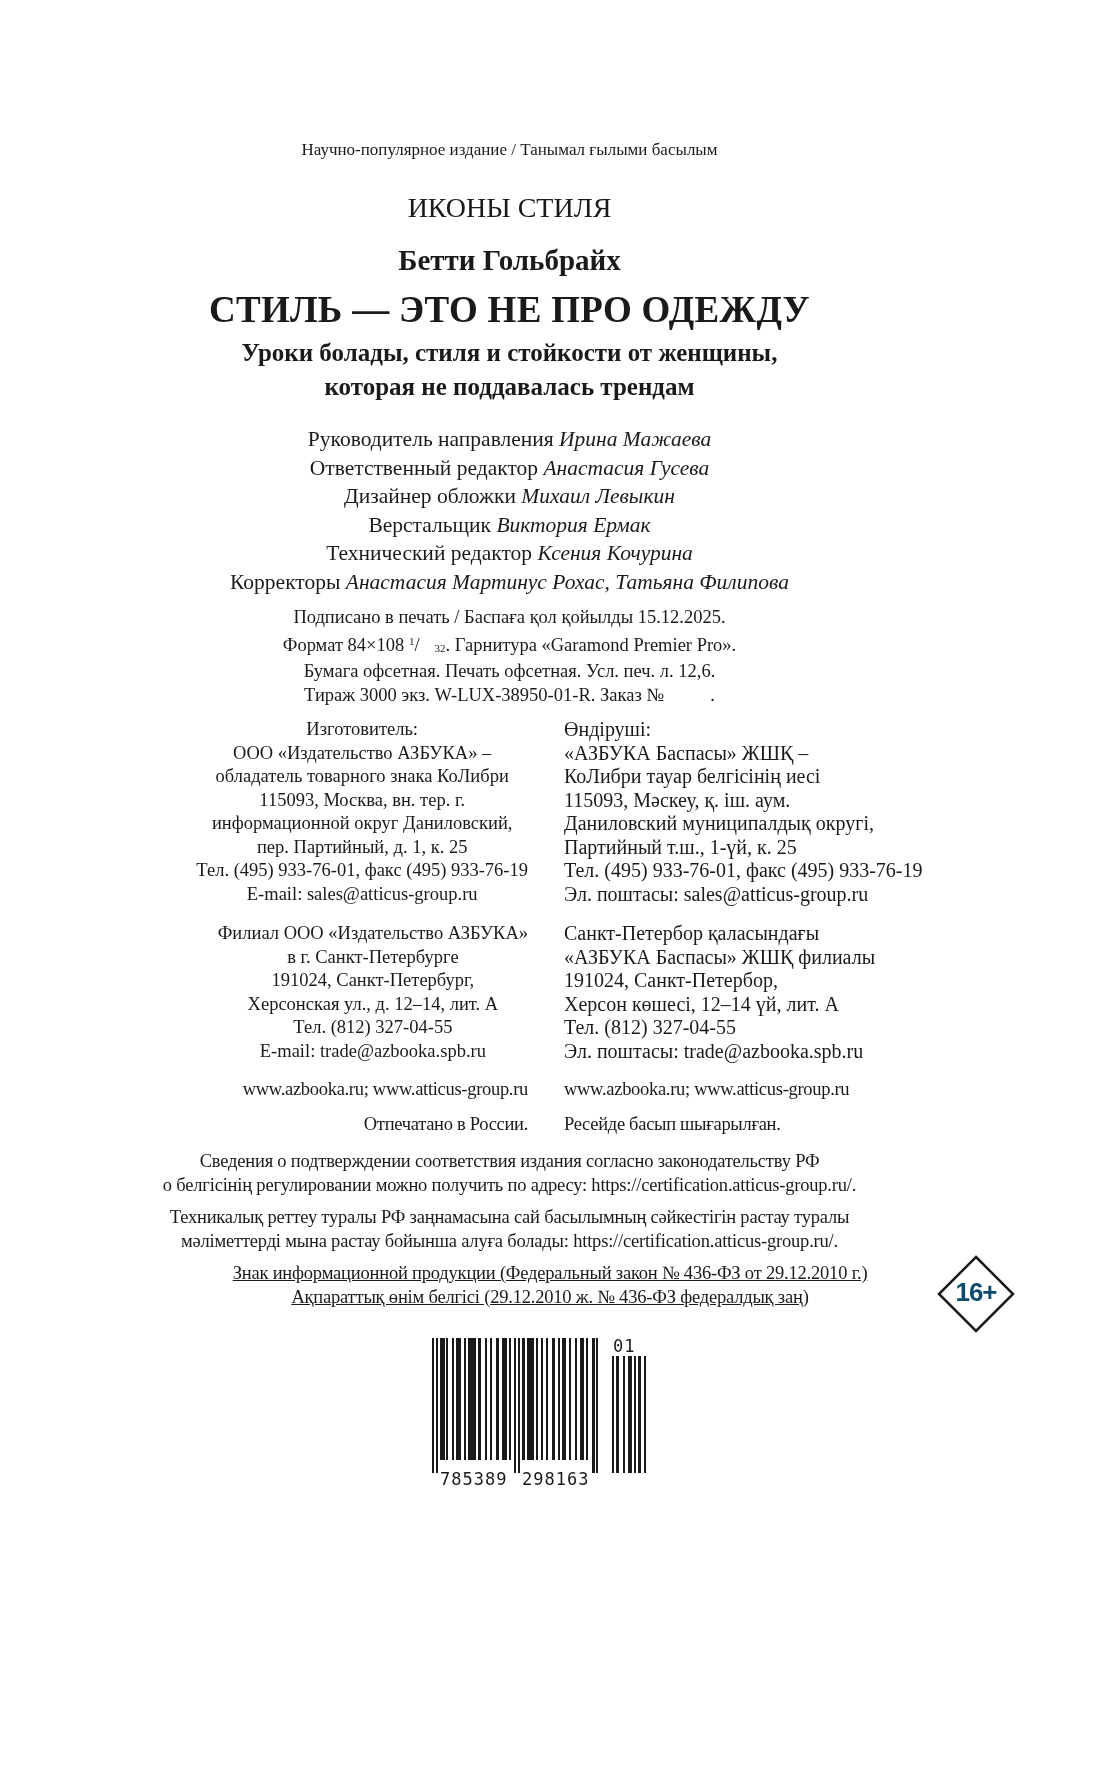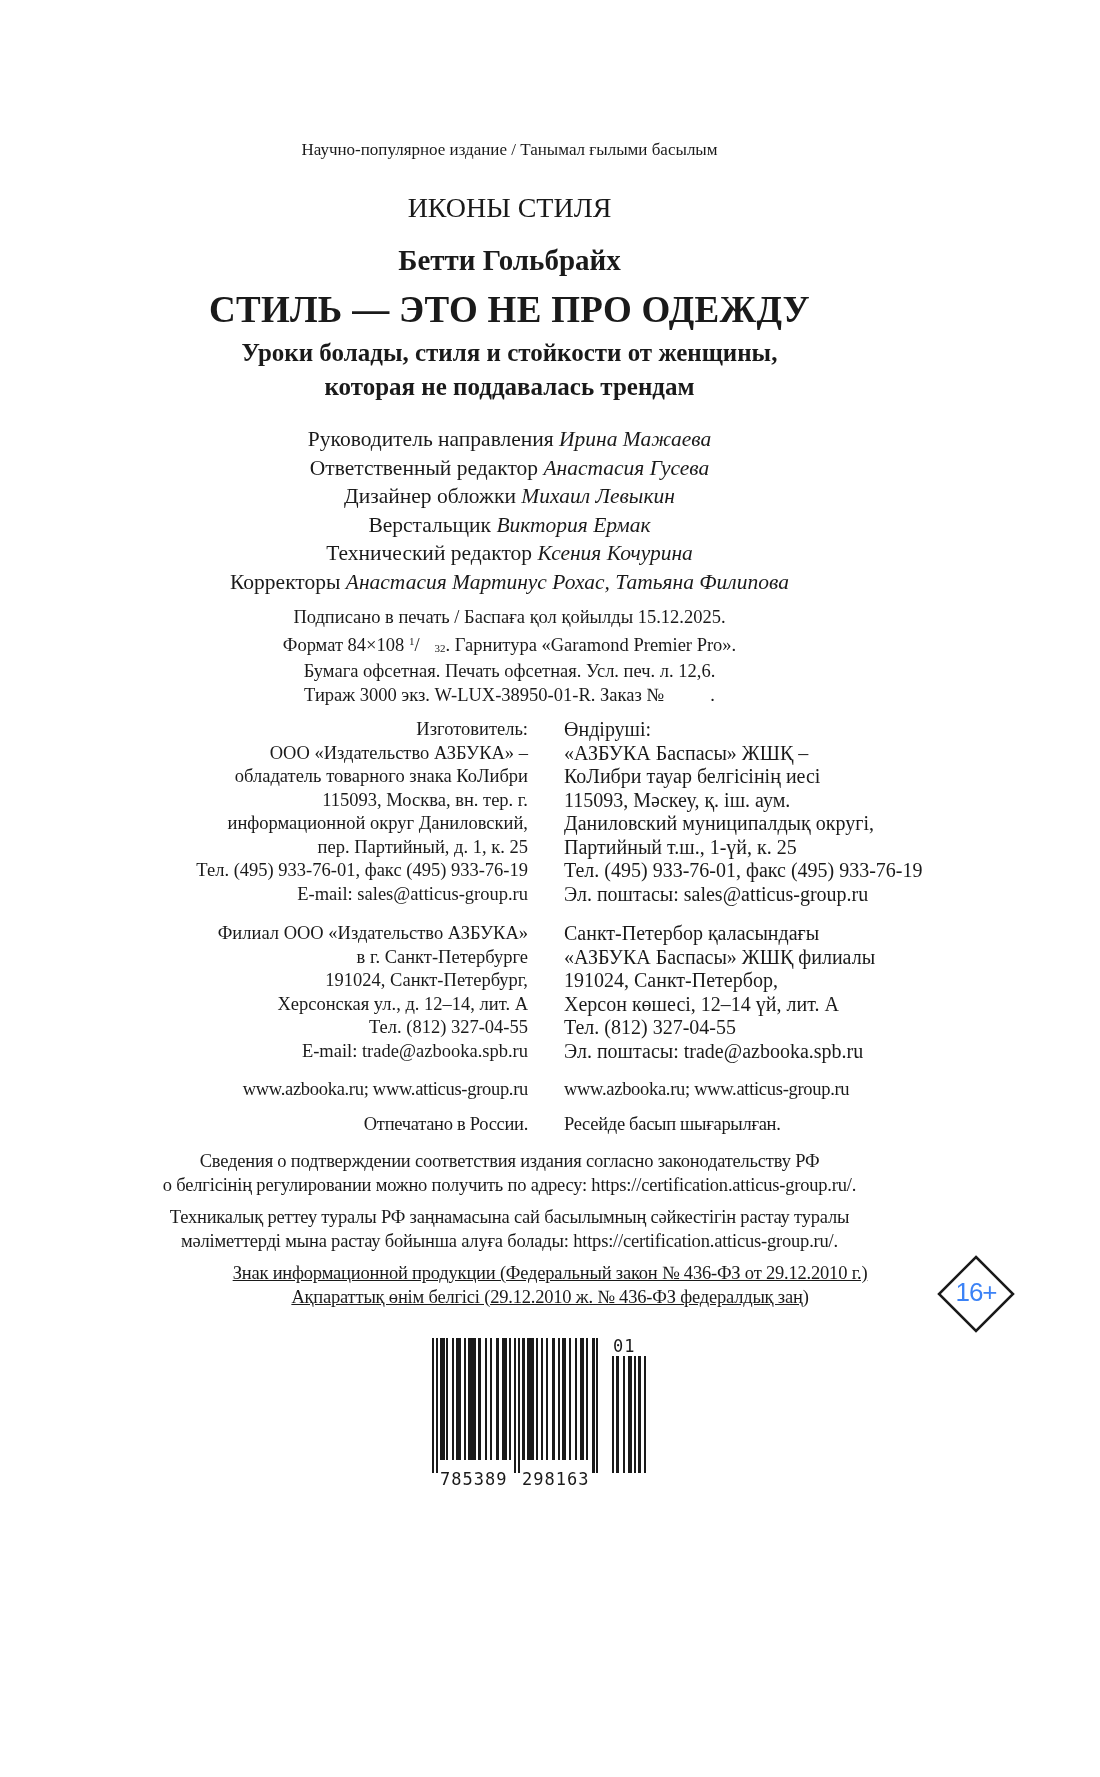--- a/index.html
+++ b/index.html
@@ -10,21 +10,21 @@
   .series-type { top: 140px; font-size: 17px; }
   .series { top: 192px; font-size: 28px; }
   .author { top: 244px; font-size: 29px; font-weight: bold; }
   .title { top: 288px; font-size: 37px; font-weight: bold; letter-spacing: 0.3px; }
   .subtitle { top: 336px; font-size: 25px; font-weight: bold; line-height: 34px; }
   .credits { top: 425px; font-size: 21.5px; line-height: 28.5px; }
   .credits .nm { font-style: italic; }
   .imprint { top: 606px; font-size: 18.5px; line-height: 23.5px; }
   .imprint sup { font-size: 11px; vertical-align: 6px; }
   .imprint sub { font-size: 11px; vertical-align: -1px; margin-left: 15px; }
-  .col-l { right: 572px; text-align: right; font-size: 18.5px; line-height: 23.5px; white-space: nowrap; }
+  .col-l { right: 572px; text-align: center; font-size: 18.5px; line-height: 23.5px; white-space: nowrap; }
   .col-r { left: 564px; text-align: left; font-size: 20px; line-height: 23.5px; white-space: nowrap; }
   .narrow { font-size: 18.5px; letter-spacing: -0.3px; }
   .legal { font-size: 18.5px; line-height: 23.5px; letter-spacing: -0.2px; }
   .badge { left: 937px; top: 1255px; width: 78px; height: 78px; }
   .barcode { left: 430px; top: 1338px; }
 </style>
 </head>
 <body>
 
 <div>
@@ -109,21 +109,21 @@
 
   <div class="abs legal" style="top:1262px; left:0; width:1100px; text-align:center; padding-left:0;text-decoration:underline;">
     <div>Знак информационной продукции (Федеральный закон № 436-ФЗ от 29.12.2010 г.)</div>
     <div>Ақпараттық өнім белгісі (29.12.2010 ж. № 436-ФЗ федералдық заң)</div>
   </div>
 
   <div class="abs badge">
     <svg width="78" height="78" viewBox="0 0 78 78">
       <polygon points="39,2 76,39 39,76 2,39" fill="#fff" stroke="#1a1a1a" stroke-width="2.5"></polygon>
     </svg>
-    <div style="position:absolute;left:0;top:22px;width:78px;text-align:center;font-family:'Liberation Sans',sans-serif;font-size:26px;font-weight:normal;color:#3b82f6;letter-spacing:-1px;">16+</div>
+    <div style="position:absolute;left:0;top:22px;width:78px;text-align:center;font-family:'Liberation Sans',sans-serif;font-size:26px;font-weight:bold;color:#0c4a6e;letter-spacing:-1px;">16+</div>
   </div>
 
   <div class="abs barcode">
     <svg width="260" height="150" viewBox="0 0 260 150">
       <g fill="#1a1a1a">
         <rect x="2" y="0" width="2" height="135"></rect>
         <rect x="6" y="0" width="2" height="135"></rect>
         <rect x="10" y="0" width="5" height="122"></rect>
         <rect x="16" y="0" width="2" height="122"></rect>
         <rect x="22" y="0" width="2" height="122"></rect>

